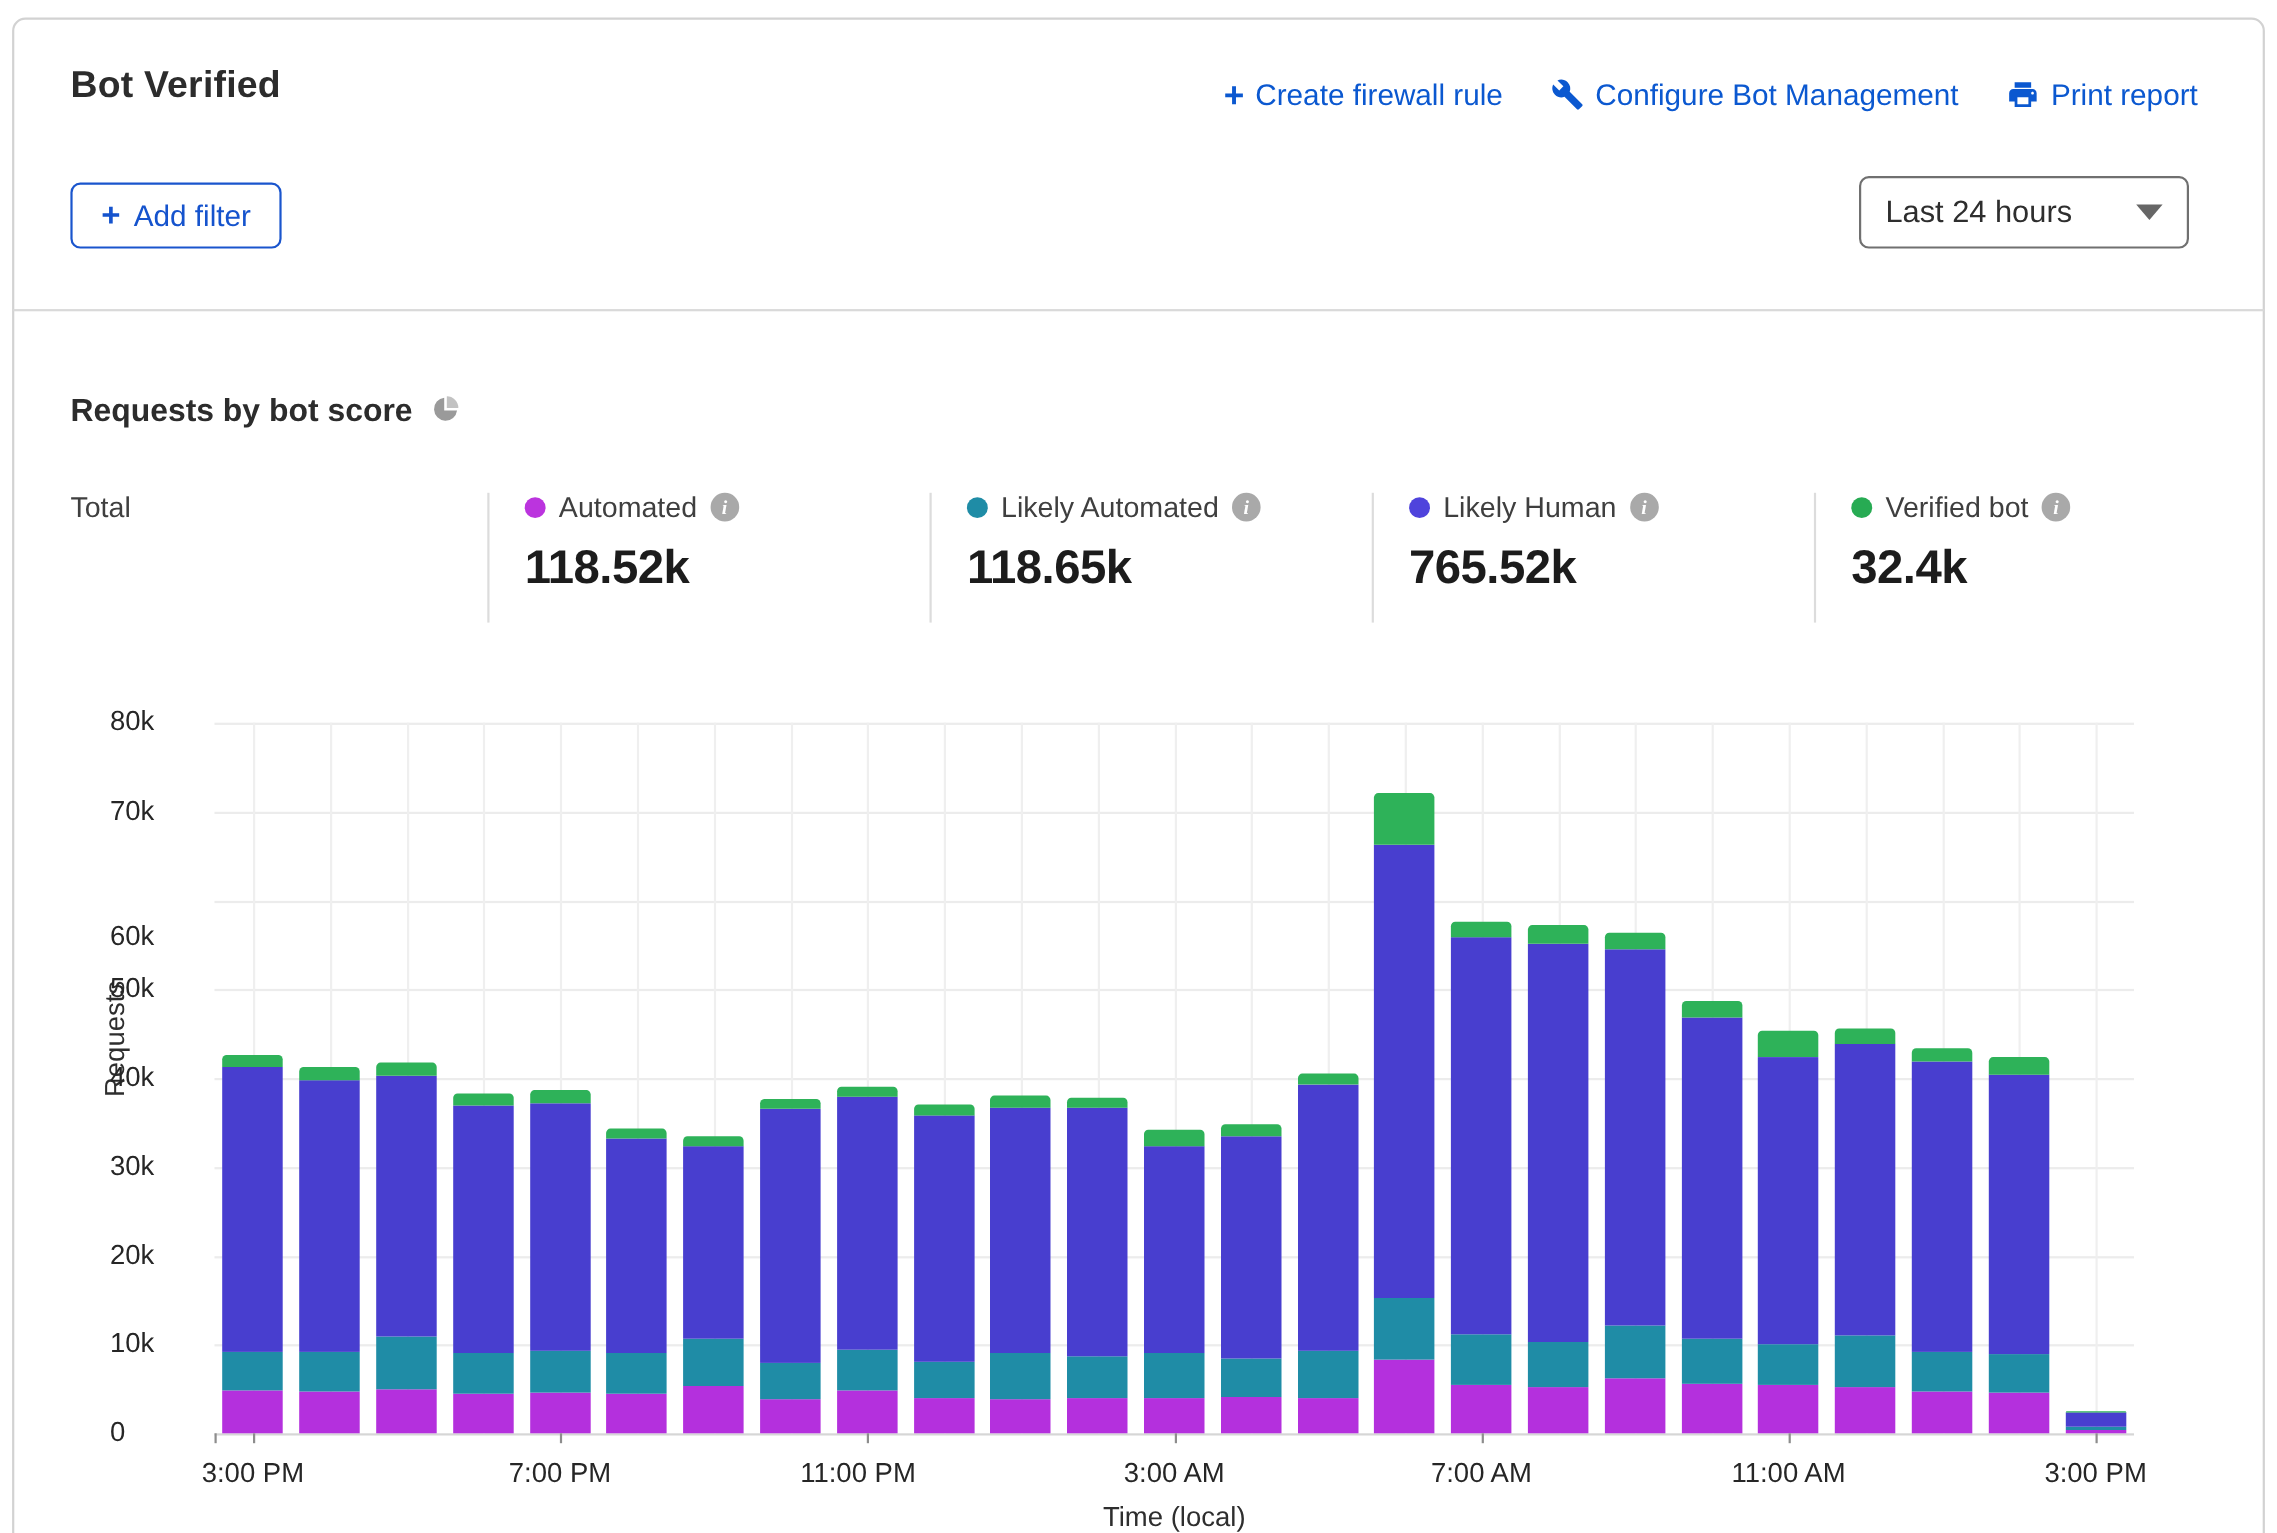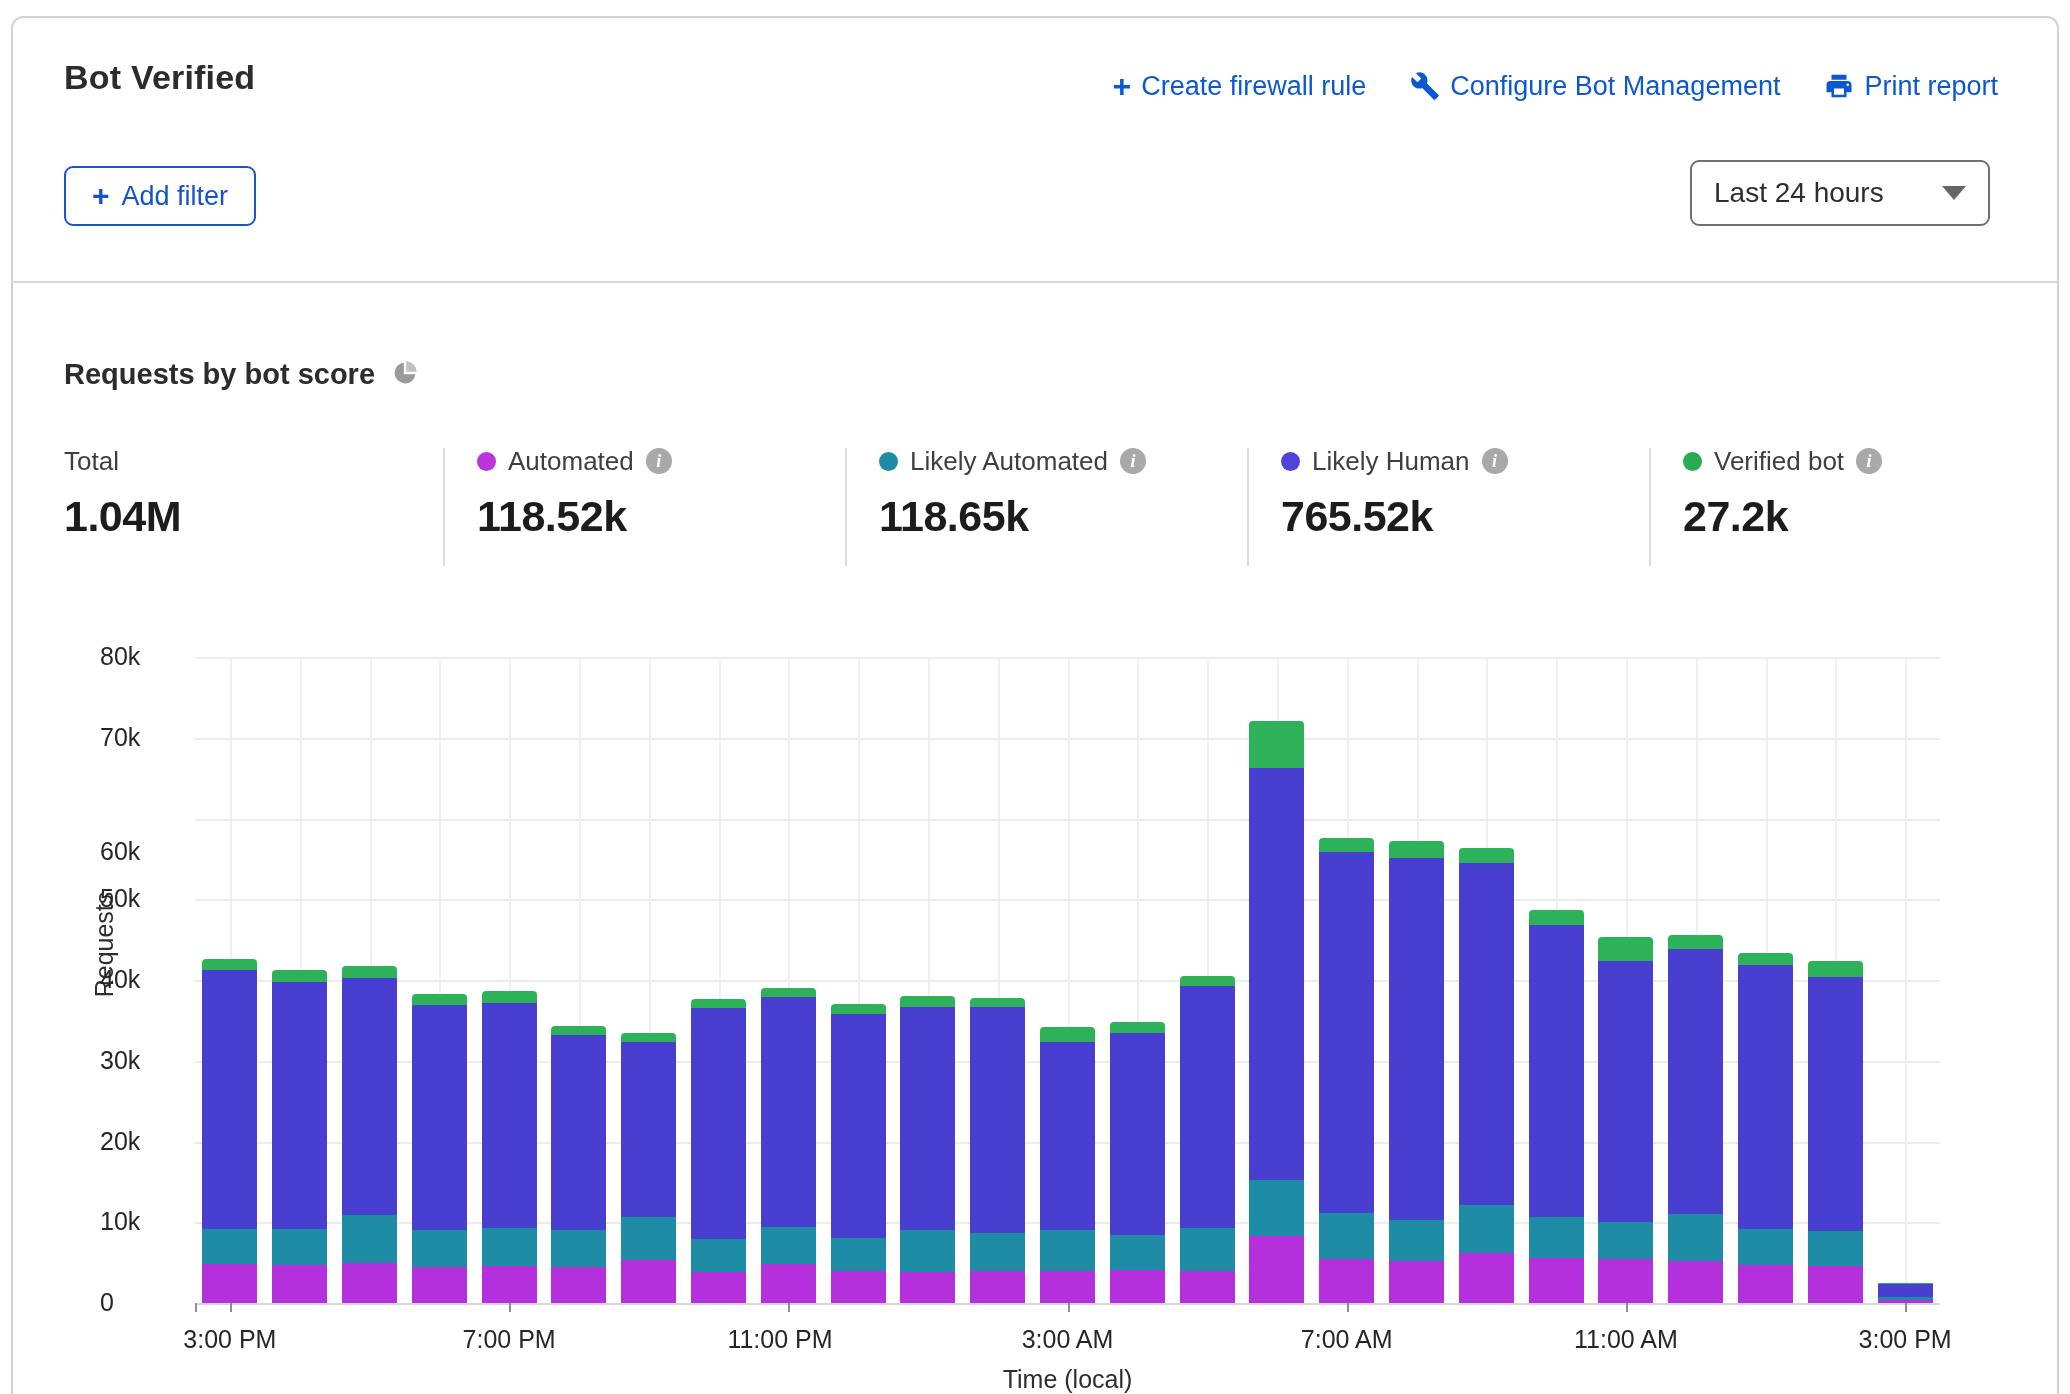--- a/index.html
+++ b/index.html
@@ -128,21 +128,20 @@
         <path d="M13 2 A9 9 0 0 1 22 11 L13 11 Z" fill="#c2c2c2"></path>
       </svg>
     </span>
   </div>
 
   <div class="stats" id="statsRow">
     <div class="stat" style="left:64px">
       <div class="lab-row">
         <span class="lab">Total</span>
       </div>
-      <div class="val">1.04M</div>
     </div>
     <div class="stat-sep" style="left:443px"></div>
     <div class="stat" style="left:477px">
       <div class="lab-row">
         <span class="dot" style="background: rgb(187, 52, 222);"></span>
         <span class="lab">Automated</span>
         <span class="info">i</span>
       </div>
       <div class="val">118.52k</div>
     </div>
@@ -164,21 +163,21 @@
       </div>
       <div class="val">765.52k</div>
     </div>
     <div class="stat-sep" style="left:1649px"></div>
     <div class="stat" style="left:1683px">
       <div class="lab-row">
         <span class="dot" style="background: rgb(39, 171, 83);"></span>
         <span class="lab">Verified bot</span>
         <span class="info">i</span>
       </div>
-      <div class="val">27.2k</div>
+      <div class="val">32.4k</div>
     </div>
   </div>
 
   <div class="y-axis-title">Requests</div>
 
   <div id="plot">
       <div class="hgrid base" style="top: 646px;"></div>
       <div class="hgrid" style="top: 565.25px;"></div>
       <div class="hgrid" style="top: 484.5px;"></div>
       <div class="hgrid" style="top: 403.75px;"></div>

